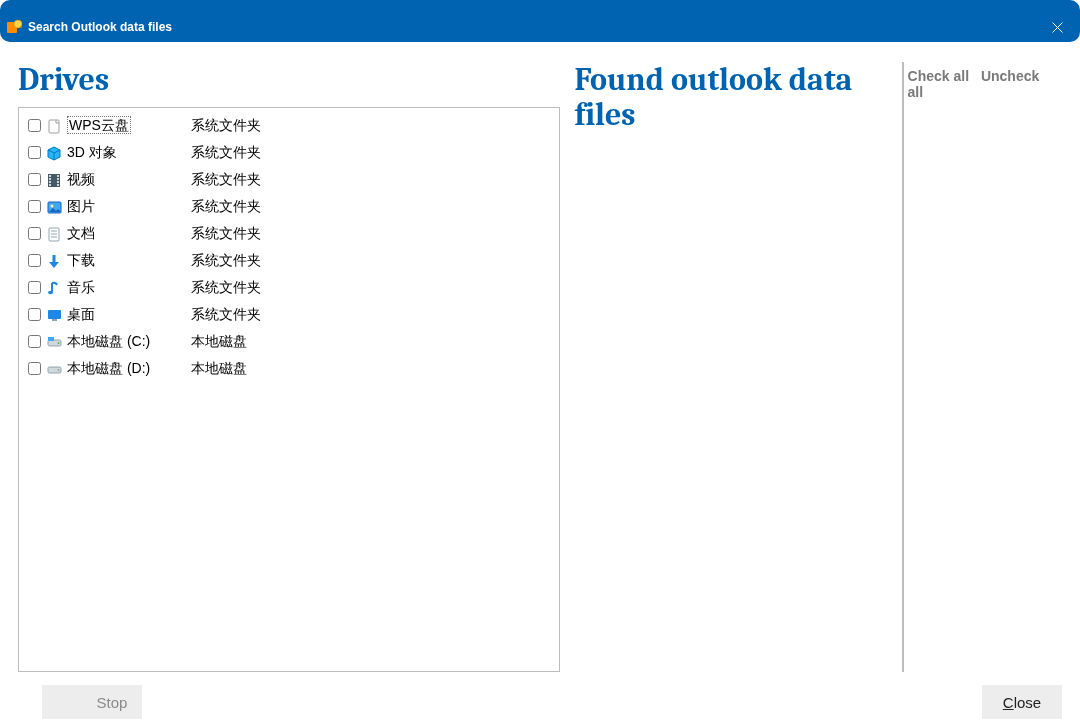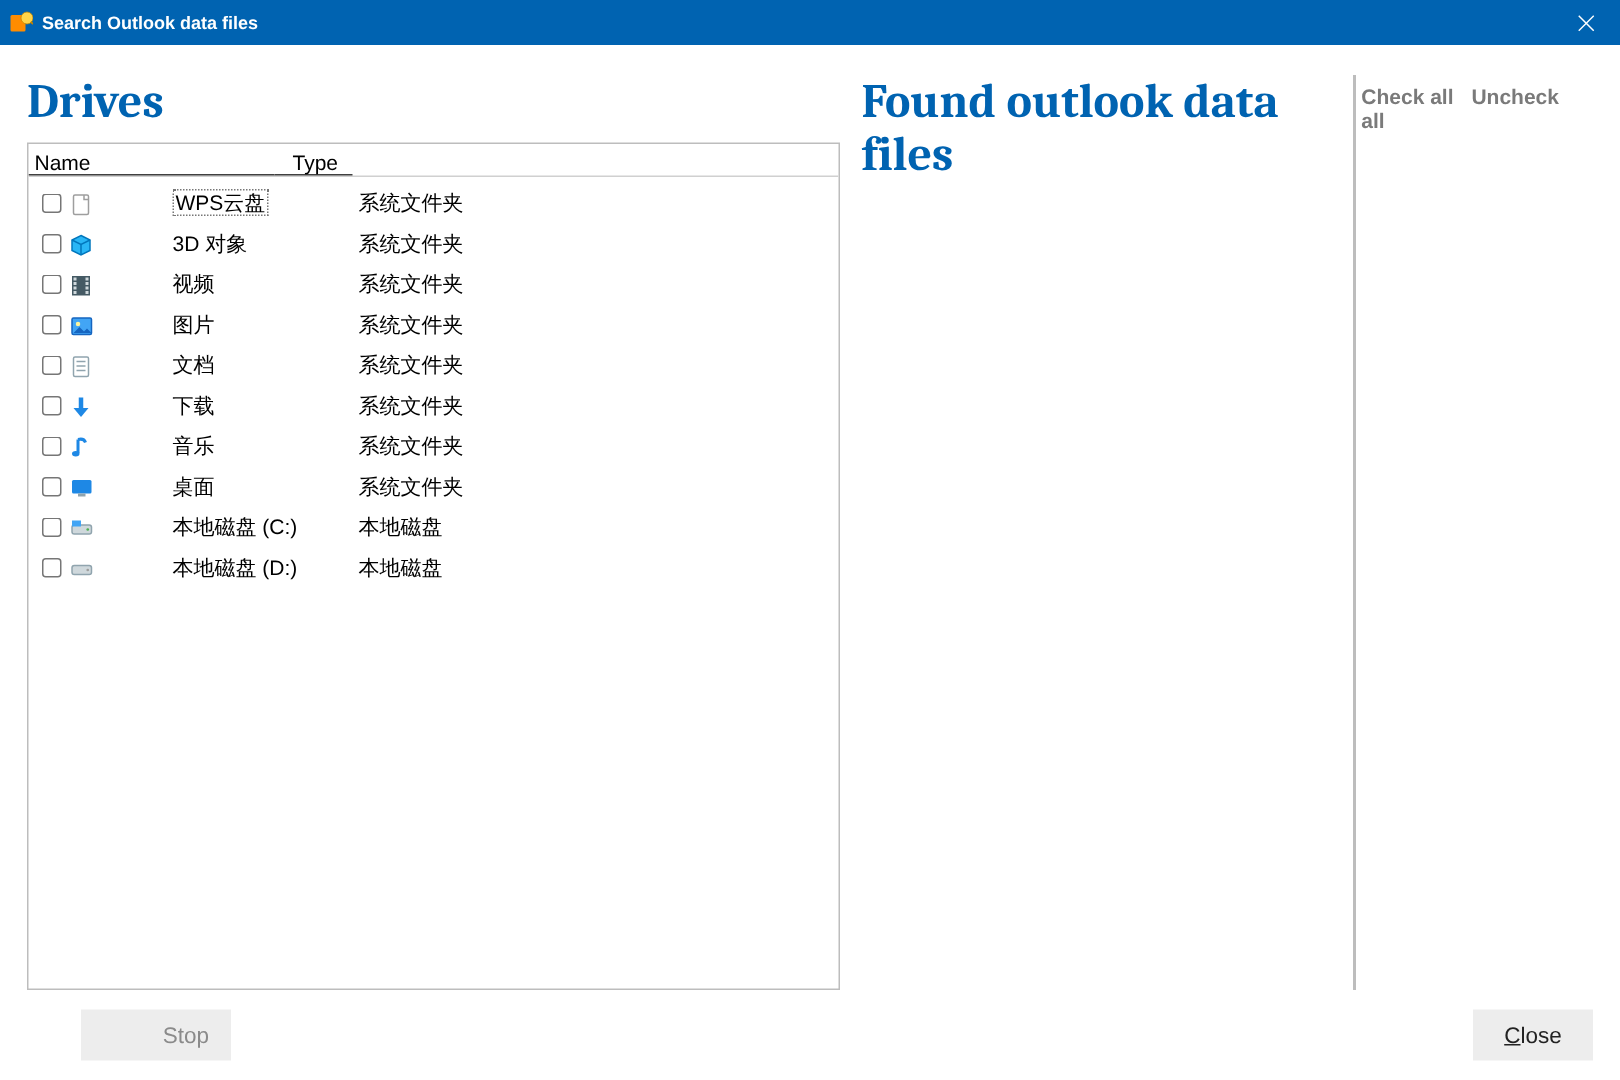--- a/index.html
+++ b/index.html
@@ -10,23 +10,24 @@
     font-family: "Segoe UI", Tahoma, Arial, sans-serif;
     background: #ffffff;
     overflow: hidden;
   }
   .titlebar {
     height: 30px;
     background: #0063b1;
     color: #ffffff;
     display: flex;
     align-items: center;
-    padding: 0 0 0 6px;
+    padding: 12px 0 0 6px;
     font-size: 12px;
     font-weight: 600;
+    border-radius: 10px;
   }
   .titlebar .app-icon {
     width: 16px;
     height: 16px;
     margin-right: 6px;
     display: inline-flex;
     align-items: center;
     justify-content: center;
   }
   .titlebar .title-text {
@@ -115,21 +116,20 @@
   .row .ico {
     width: 18px;
     height: 18px;
     margin: 0 4px 0 2px;
     display: inline-flex;
     align-items: center;
     justify-content: center;
   }
   .row .name {
     width: 112px;
-    margin-left: 48px;
   }
   .row.sel .name span {
     border: 1px dotted #777;
     padding: 0 1px;
   }
   .row .type {
     padding-left: 12px;
     text-align: right;
   }
   .found-box {
@@ -163,21 +163,21 @@
   .btn-primary {
     width: 220px;
     background: #0063b1;
     color: #ffffff;
     font-weight: 600;
   }
   .btn-secondary {
     width: 100px;
     background: #ededed;
     color: #8a8a8a;
-    margin-left: 36px;
+    margin-left: 24px;
     padding-left: 46px;
   }
   .btn-close {
     width: 80px;
     background: #ededed;
     color: #222;
     margin-left: auto;
   }
   .btn-close .ul { text-decoration: underline; }
   svg { display:block; }
@@ -200,24 +200,20 @@
       <line x1="0.5" y1="0.5" x2="10.5" y2="10.5" stroke="#ffffff" stroke-width="1"></line>
       <line x1="10.5" y1="0.5" x2="0.5" y2="10.5" stroke="#ffffff" stroke-width="1"></line>
     </svg>
   </div>
 </div>
 
 <div class="content">
   <div class="panel-left">
     <h1 class="section">Drives</h1>
     <div class="listbox">
-      <div class="list-header">
-        <div class="col-name">Name</div>
-        <div class="col-type">Type</div>
-      </div>
       <div class="list-body" id="list-body">
           <div class="row sel">
             <span class="chk">
               <input type="checkbox" style="">
             </span>
             <span class="ico">
               <svg width="16" height="16" viewBox="0 0 16 16">
                 <use href="#i-page"></use>
               </svg>
             </span>

